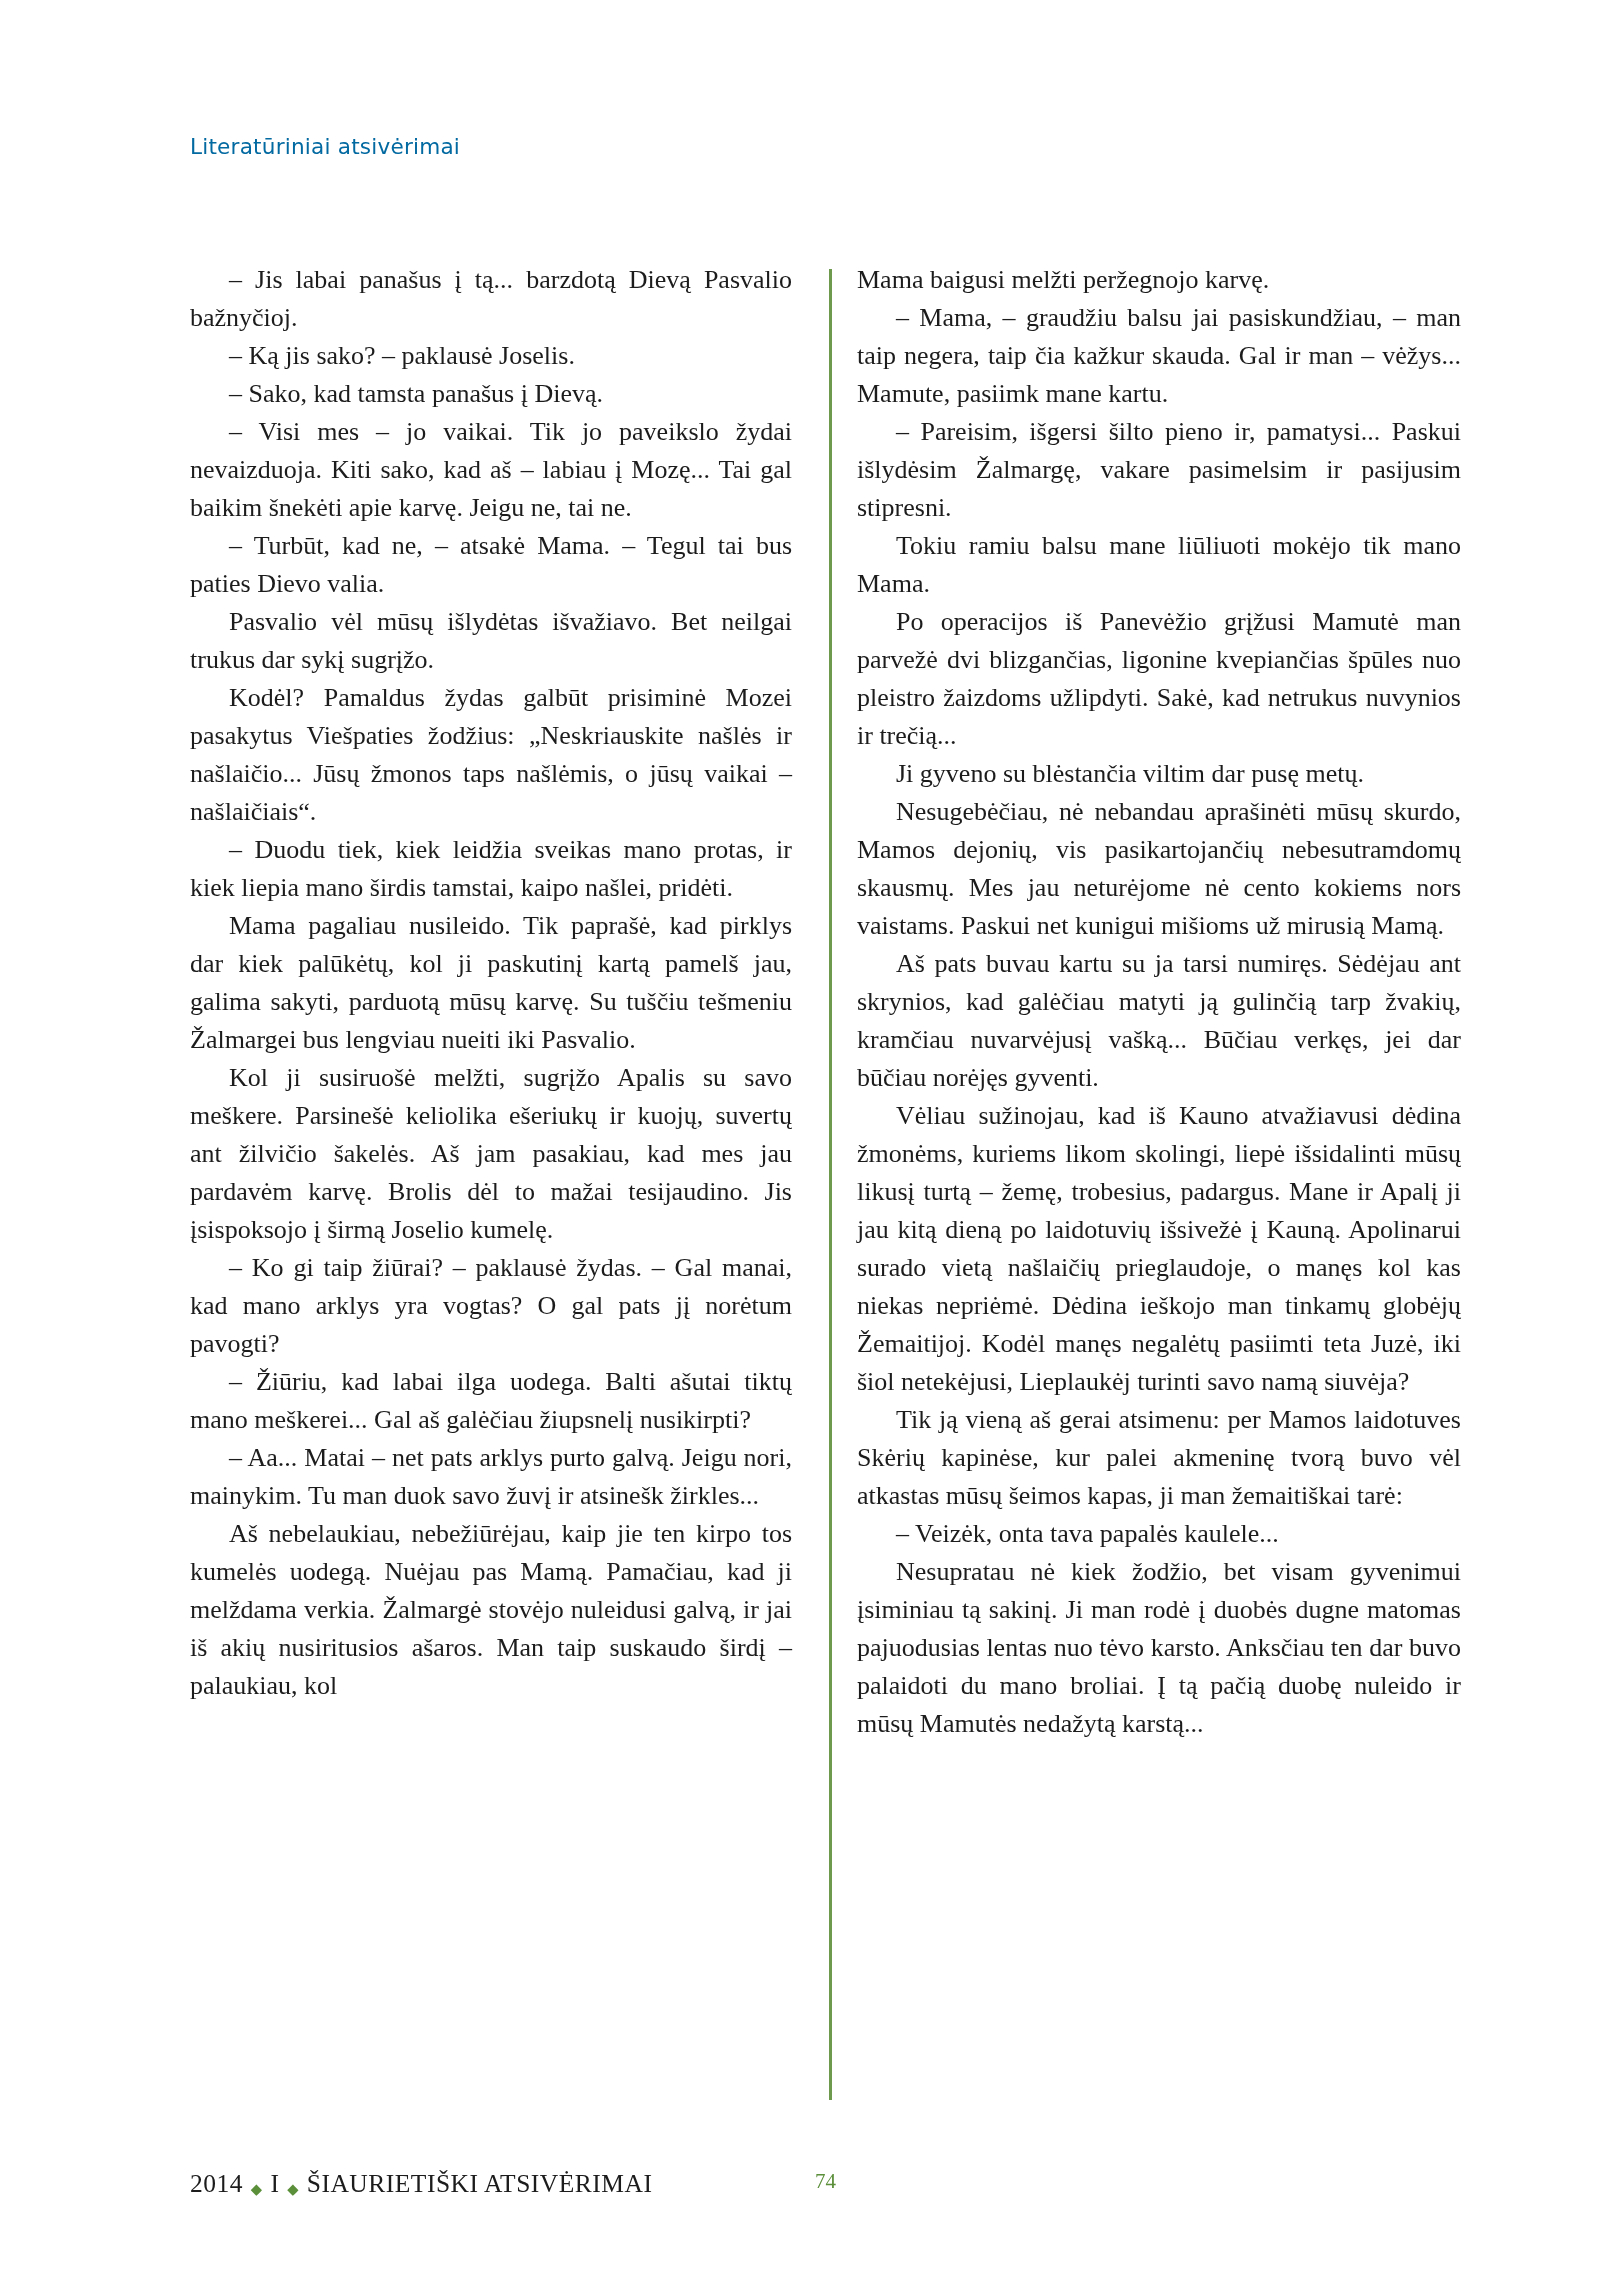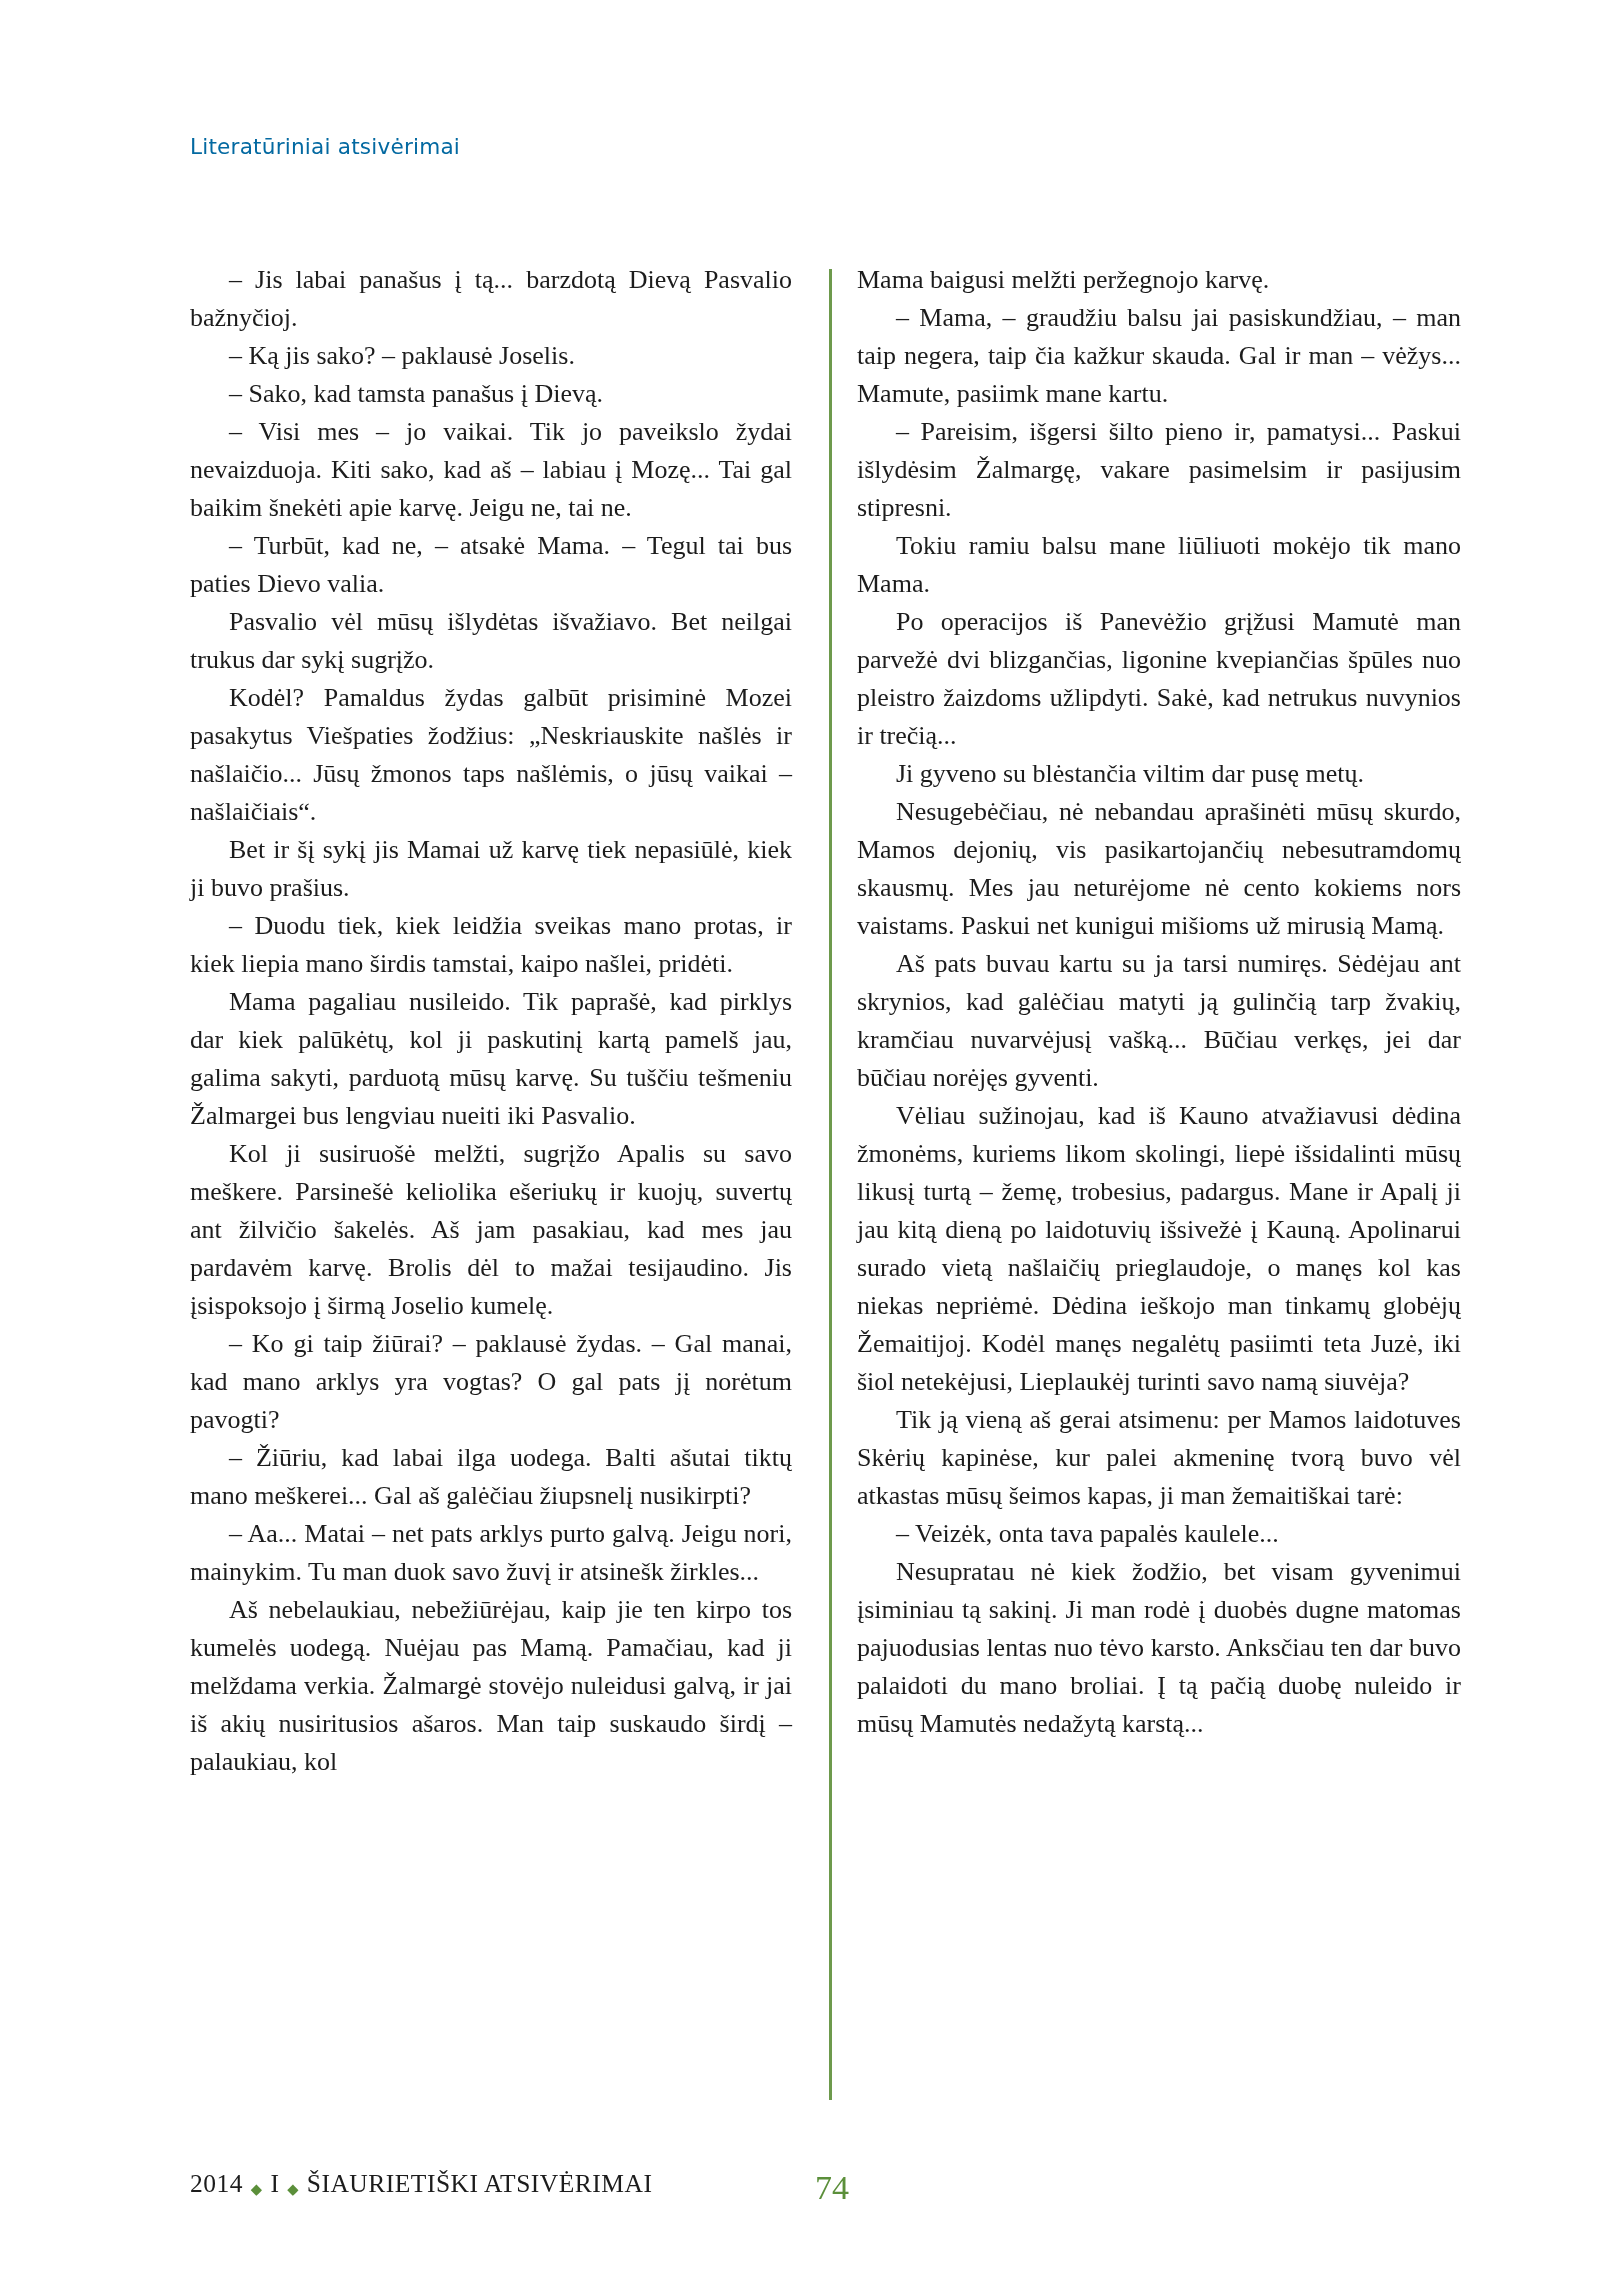--- a/index.html
+++ b/index.html
@@ -24,37 +24,36 @@
     background: #6d9a4c;
   }
   .footer {
     position: absolute; left: 190px; top: 2169px;
     font-family: "Liberation Serif", serif; font-size: 25.5px; color: #1c1c1c;
     letter-spacing: 0.5px; display: flex; align-items: flex-end;
   }
   .footer .diamond { color: #5b8f3a; font-size: 14.7px; margin: 0 7.8px; position: relative; top: -1px; }
   .page-number {
     position: absolute; left: 815px; top: 2169px;
-    font-family: "Liberation Serif", serif; font-size: 34px; color: #5b8f3a;
+    font-family: "Liberation Serif", serif; font-size: 21px; color: #5b8f3a;
   }
 </style>
 </head>
 <body>
 
 <div class="running-head">Literatūriniai atsivėrimai</div>
 
 <div class="column col-left" id="col-left">
     <p>– Jis labai panašus į tą... barzdotą Dievą Pasvalio bažnyčioj.</p>
     <p>– Ką jis sako? – paklausė Joselis.</p>
     <p>– Sako, kad tamsta panašus į Dievą.</p>
     <p>– Visi mes – jo vaikai. Tik jo paveikslo žydai nevaizduoja. Kiti sako, kad aš – labiau į Mozę... Tai gal baikim šnekėti apie karvę. Jeigu ne, tai ne.</p>
     <p>– Turbūt, kad ne, – atsakė Mama. – Tegul tai bus paties Dievo valia.</p>
     <p>Pasvalio vėl mūsų išlydėtas išvažiavo. Bet neilgai trukus dar sykį sugrįžo.</p>
     <p>Kodėl? Pamaldus žydas galbūt prisiminė Mozei pasakytus Viešpaties žodžius: „Neskriauskite našlės ir našlaičio... Jūsų žmonos taps našlėmis, o jūsų vaikai – našlaičiais“.</p>
-    <p> Bet ir šį sykį jis Mamai už karvę tiek nepasiūlė, kiek ji buvo prašius.</p>
     <p>– Duodu tiek, kiek leidžia sveikas mano protas, ir kiek liepia mano širdis tamstai, kaipo našlei, pridėti.</p>
     <p>Mama pagaliau nusileido. Tik paprašė, kad pirklys dar kiek palūkėtų, kol ji paskutinį kartą pamelš jau, galima sakyti, parduotą mūsų karvę. Su tuščiu tešmeniu Žalmargei bus lengviau nueiti iki Pasvalio.</p>
     <p>Kol ji susiruošė melžti, sugrįžo Apalis su savo meškere. Parsinešė keliolika ešeriukų ir kuojų, suvertų ant žilvičio šakelės. Aš jam pasakiau, kad mes jau pardavėm karvę. Brolis dėl to mažai tesijaudino. Jis įsispoksojo į širmą Joselio kumelę.</p>
     <p>– Ko gi taip žiūrai? – paklausė žydas. – Gal manai, kad mano arklys yra vogtas? O gal pats jį norėtum pavogti?</p>
     <p>– Žiūriu, kad labai ilga uodega. Balti ašutai tiktų mano meškerei... Gal aš galėčiau žiupsnelį nusikirpti?</p>
     <p>– Aa... Matai – net pats arklys purto galvą. Jeigu nori, mainykim. Tu man duok savo žuvį ir atsinešk žirkles...</p>
     <p>Aš nebelaukiau, nebežiūrėjau, kaip jie ten kirpo tos kumelės uodegą. Nuėjau pas Mamą. Pamačiau, kad ji melždama verkia. Žalmargė stovėjo nuleidusi galvą, ir jai iš akių nusiritusios ašaros. Man taip suskaudo širdį – palaukiau, kol</p>
   </div>
 <div class="divider"></div>
 <div class="column col-right" id="col-right">

